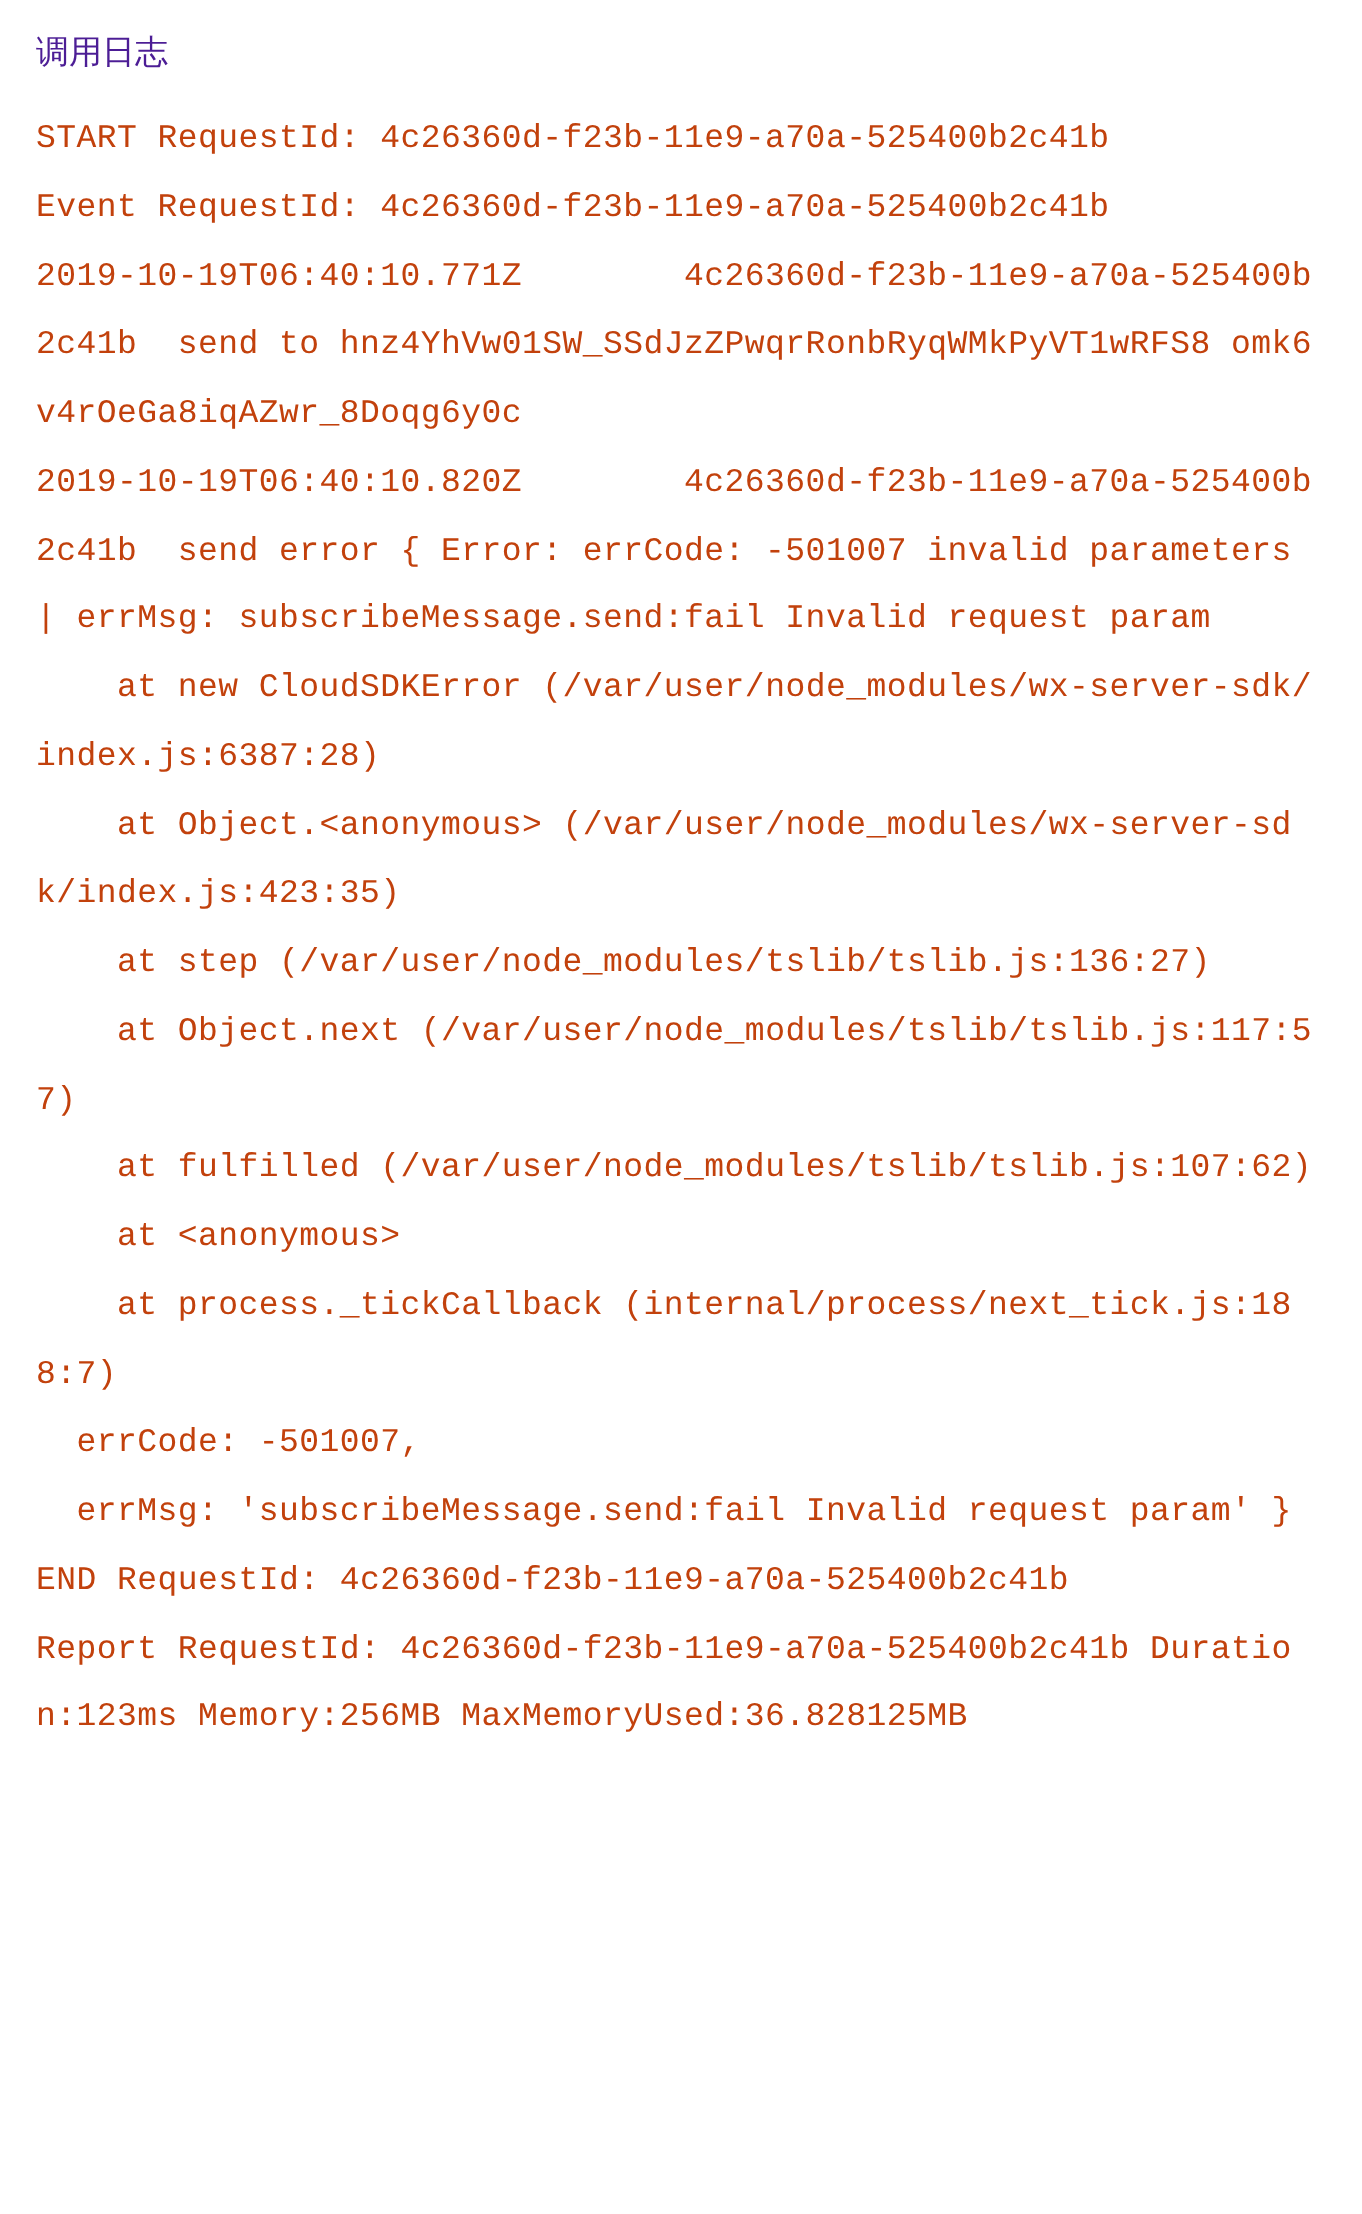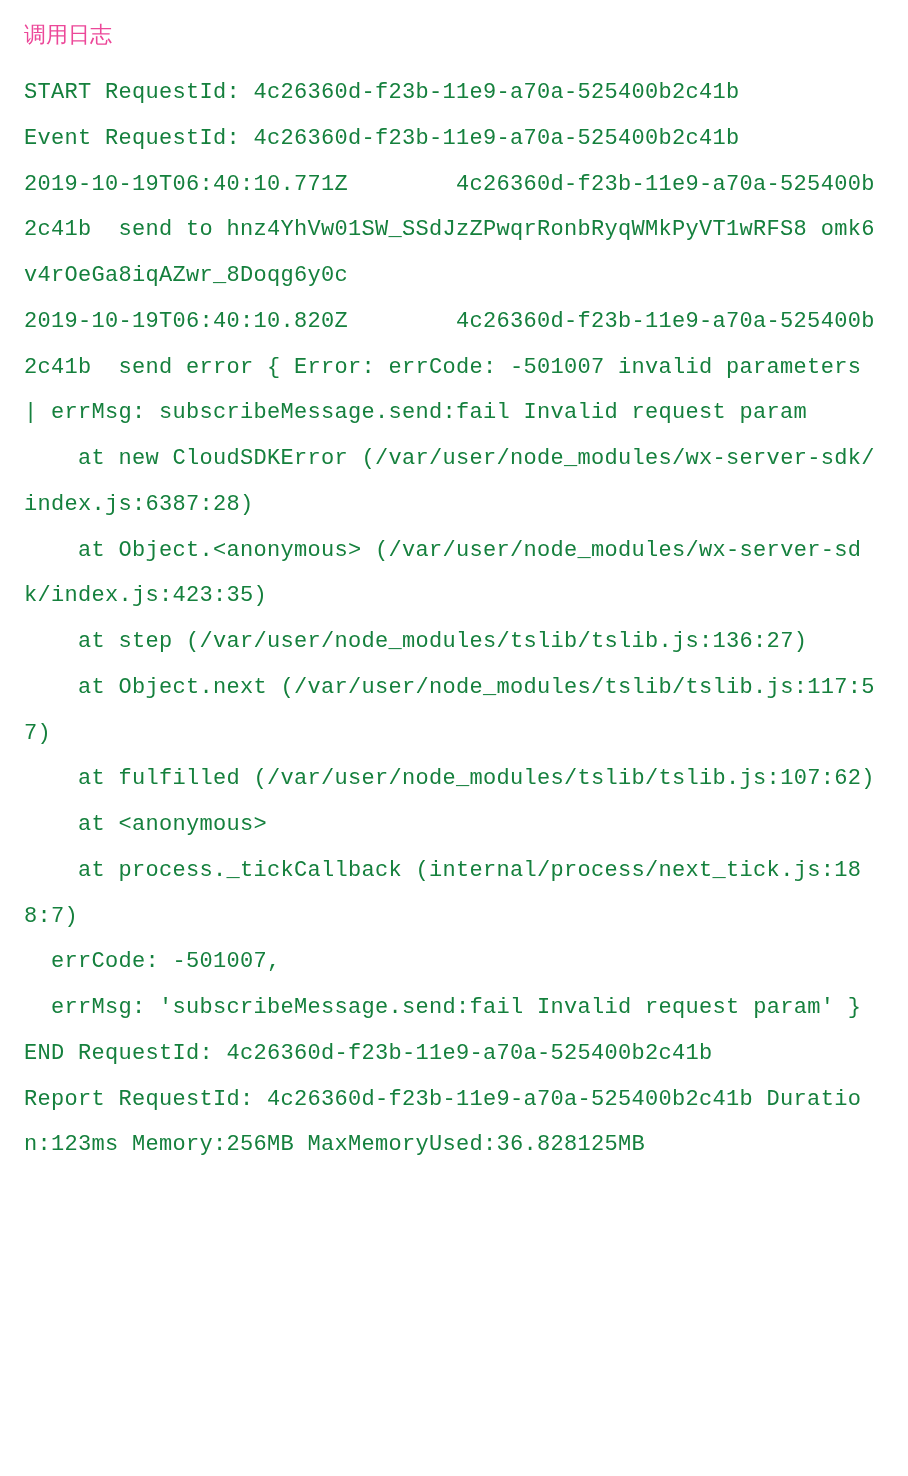--- a/index.html
+++ b/index.html
@@ -9,28 +9,28 @@
     }
     body {
       background: #ffffff;
       font-family: -apple-system, BlinkMacSystemFont, "Segoe UI", "PingFang SC", "Hiragino Sans GB", "Microsoft YaHei", sans-serif;
       padding: 20px 24px;
       width: 908px;
     }
     .title {
       font-size: 22px;
       font-weight: 500;
-      color: #ec4899;
+      color: #4c1d95;
       margin-bottom: 20px;
     }
     .log-content {
       font-family: "SF Mono", Monaco, Menlo, Consolas, "Courier New", monospace;
       font-size: 22px;
       line-height: 2.08;
-      color: #15803d;
+      color: #c2410c;
       white-space: pre-wrap;
       word-break: break-all;
       letter-spacing: 0.3px;
     }
   </style>
 </head>
 <body>
 
 <div class="title">调用日志</div>
 <div class="log-content" id="log-output">START RequestId: 4c26360d-f23b-11e9-a70a-525400b2c41b

